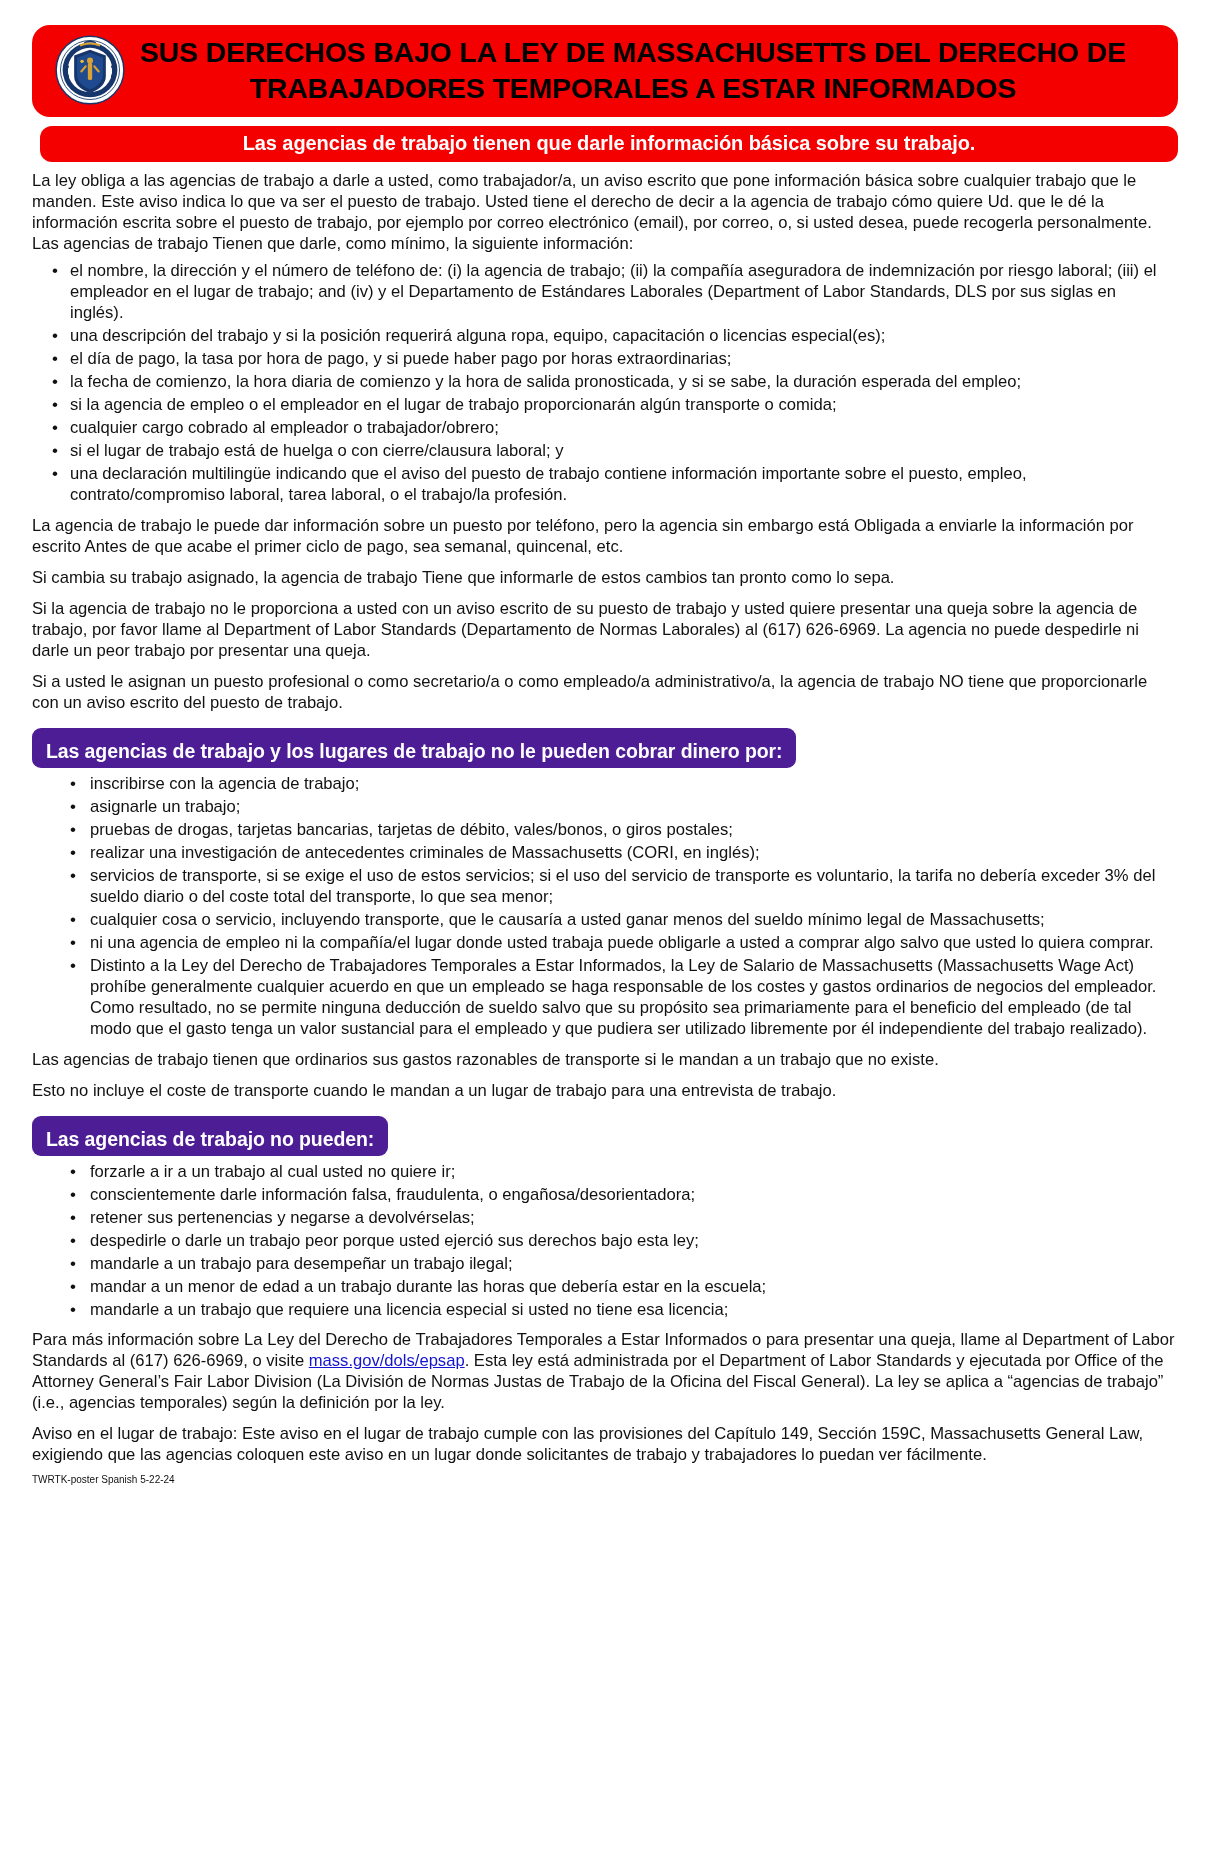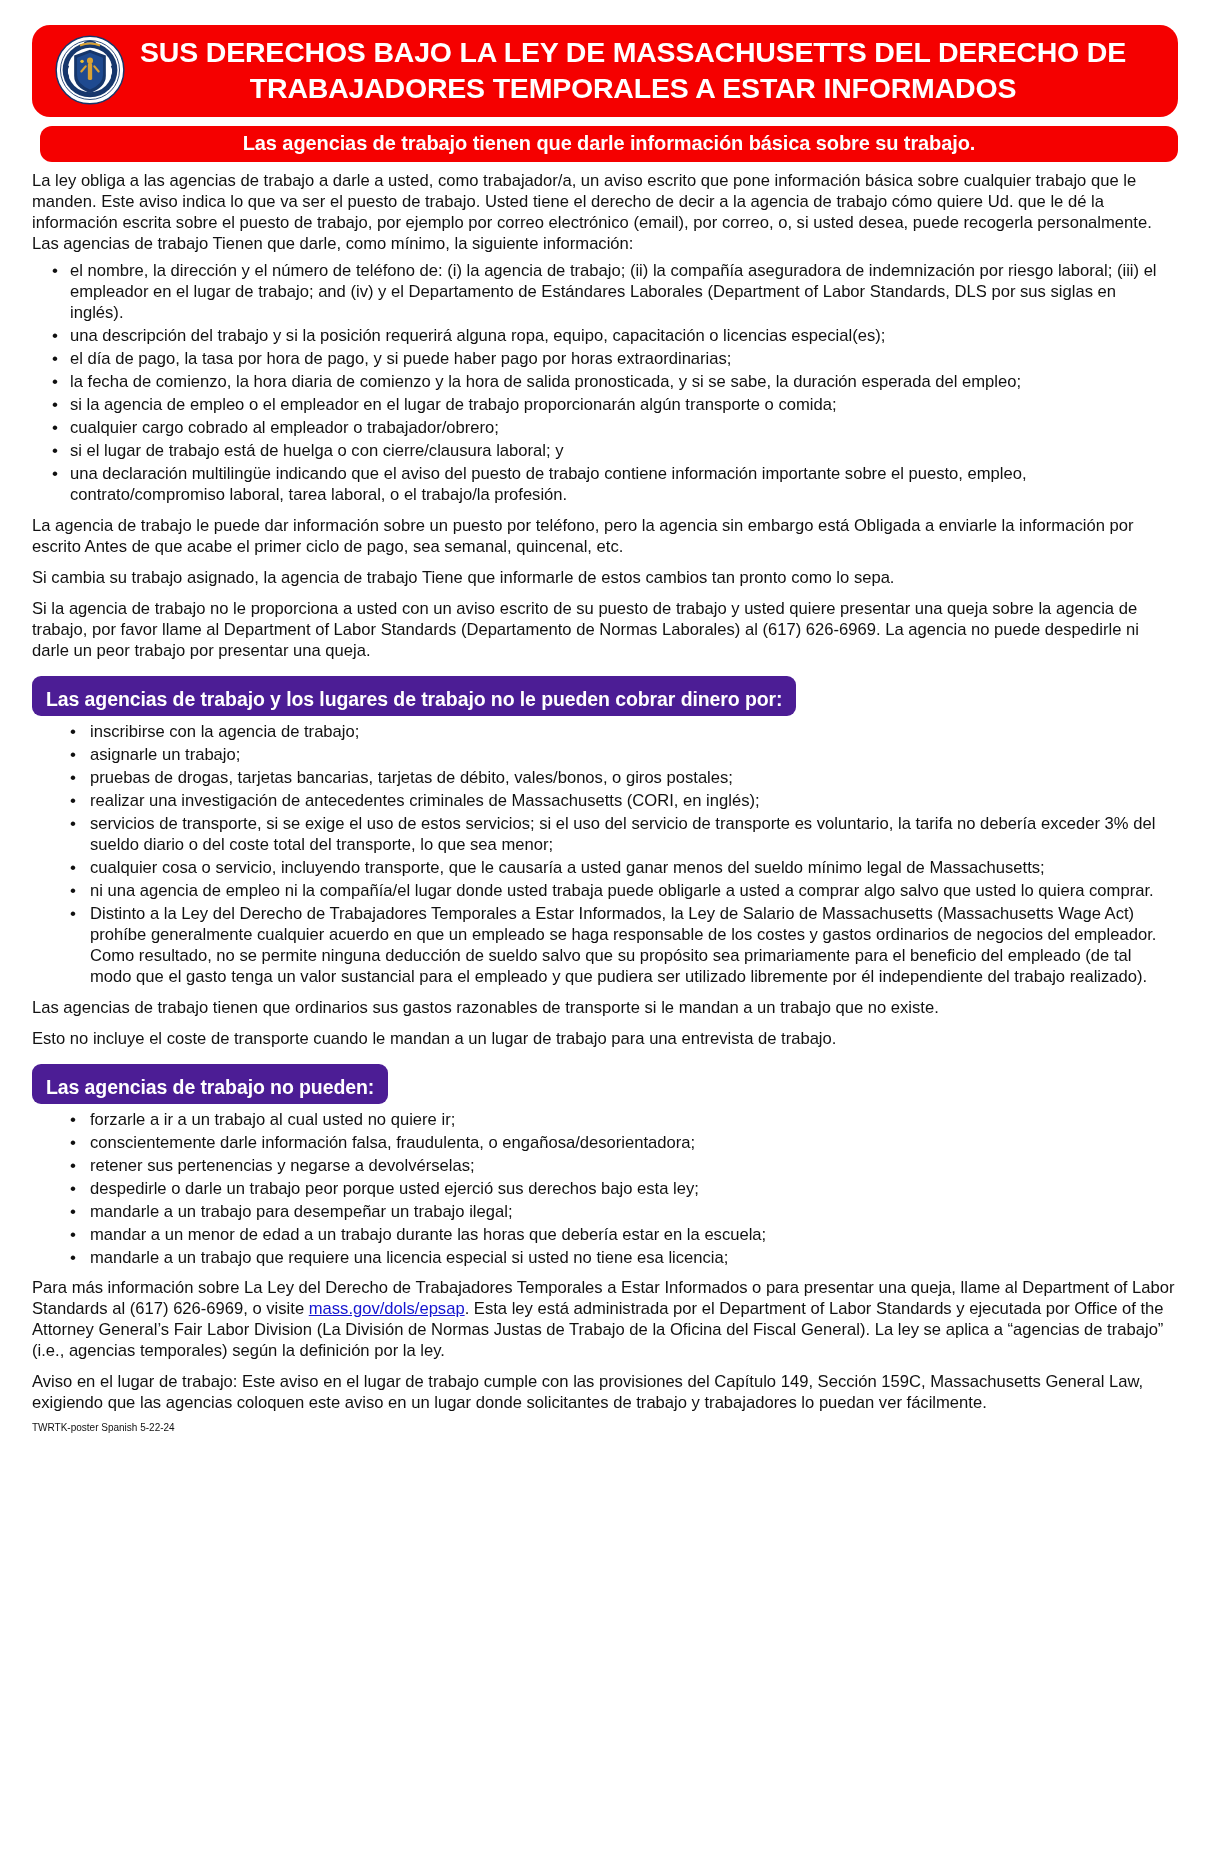--- a/index.html
+++ b/index.html
@@ -37,21 +37,21 @@
   .seal {
     flex: 0 0 auto;
     width: 72px;
     height: 72px;
     margin-right: 10px;
     margin-left: 4px;
   }
   .title-text {
     flex: 1 1 auto;
     text-align: center;
-    color: #ffffff;
+    color: #000000;
     font-size: 28.5px;
     font-weight: bold;
     line-height: 1.28;
     letter-spacing: -0.2px;
     padding-right: 30px;
   }
 
   .subbanner {
     margin: 9px 32px 0 40px;
     background: #F50000;
@@ -171,20 +171,21 @@
       <li>si el lugar de trabajo está de huelga o con cierre/clausura laboral; y</li>
       <li>una declaración multilingüe indicando que el aviso del puesto de trabajo contiene información importante sobre el puesto, empleo, contrato/compromiso laboral, tarea laboral, o el trabajo/la profesión.</li>
     </ul>
 
     <p class="para tight"><span>La agencia de trabajo le puede dar información sobre un puesto por teléfono, pero la agencia sin embargo está </span><b>Obligada</b><span> a enviarle la información por escrito </span><b>Antes</b><span> de que acabe el primer ciclo de pago, sea semanal, quincenal, etc.</span></p>
 
     <p class="para tight"><span>Si cambia su trabajo asignado, la agencia de trabajo </span><b>Tiene</b><span> que informarle de estos cambios tan pronto como lo sepa.</span></p>
 
     <p class="para tight">Si la agencia de trabajo no le proporciona a usted con un aviso escrito de su puesto de trabajo y usted quiere presentar una queja sobre la agencia de trabajo, por favor llame al Department of Labor Standards (Departamento de Normas Laborales) al (617) 626-6969. La agencia no puede despedirle ni darle un peor trabajo por presentar una queja.</p>
 
+    <p class="para tight">Si a usted le asignan un puesto profesional o como secretario/a o como empleado/a administrativo/a, la agencia de trabajo NO tiene que proporcionarle con un aviso escrito del puesto de trabajo.</p>
 
     <div class="sectionbar-wrap">
       <span class="sectionbar">Las agencias de trabajo y los lugares de trabajo no le pueden cobrar dinero por:</span>
     </div>
     <ul class="bullets indent2">
       <li>inscribirse con la agencia de trabajo;</li>
       <li>asignarle un trabajo;</li>
       <li>pruebas de drogas, tarjetas bancarias, tarjetas de débito, vales/bonos, o giros postales;</li>
       <li>realizar una investigación de antecedentes criminales de Massachusetts (CORI, en inglés);</li>
       <li>servicios de transporte, si se exige el uso de estos servicios; si el uso del servicio de transporte es voluntario, la tarifa no debería exceder 3% del sueldo diario o del coste total del transporte, lo que sea menor;</li>

